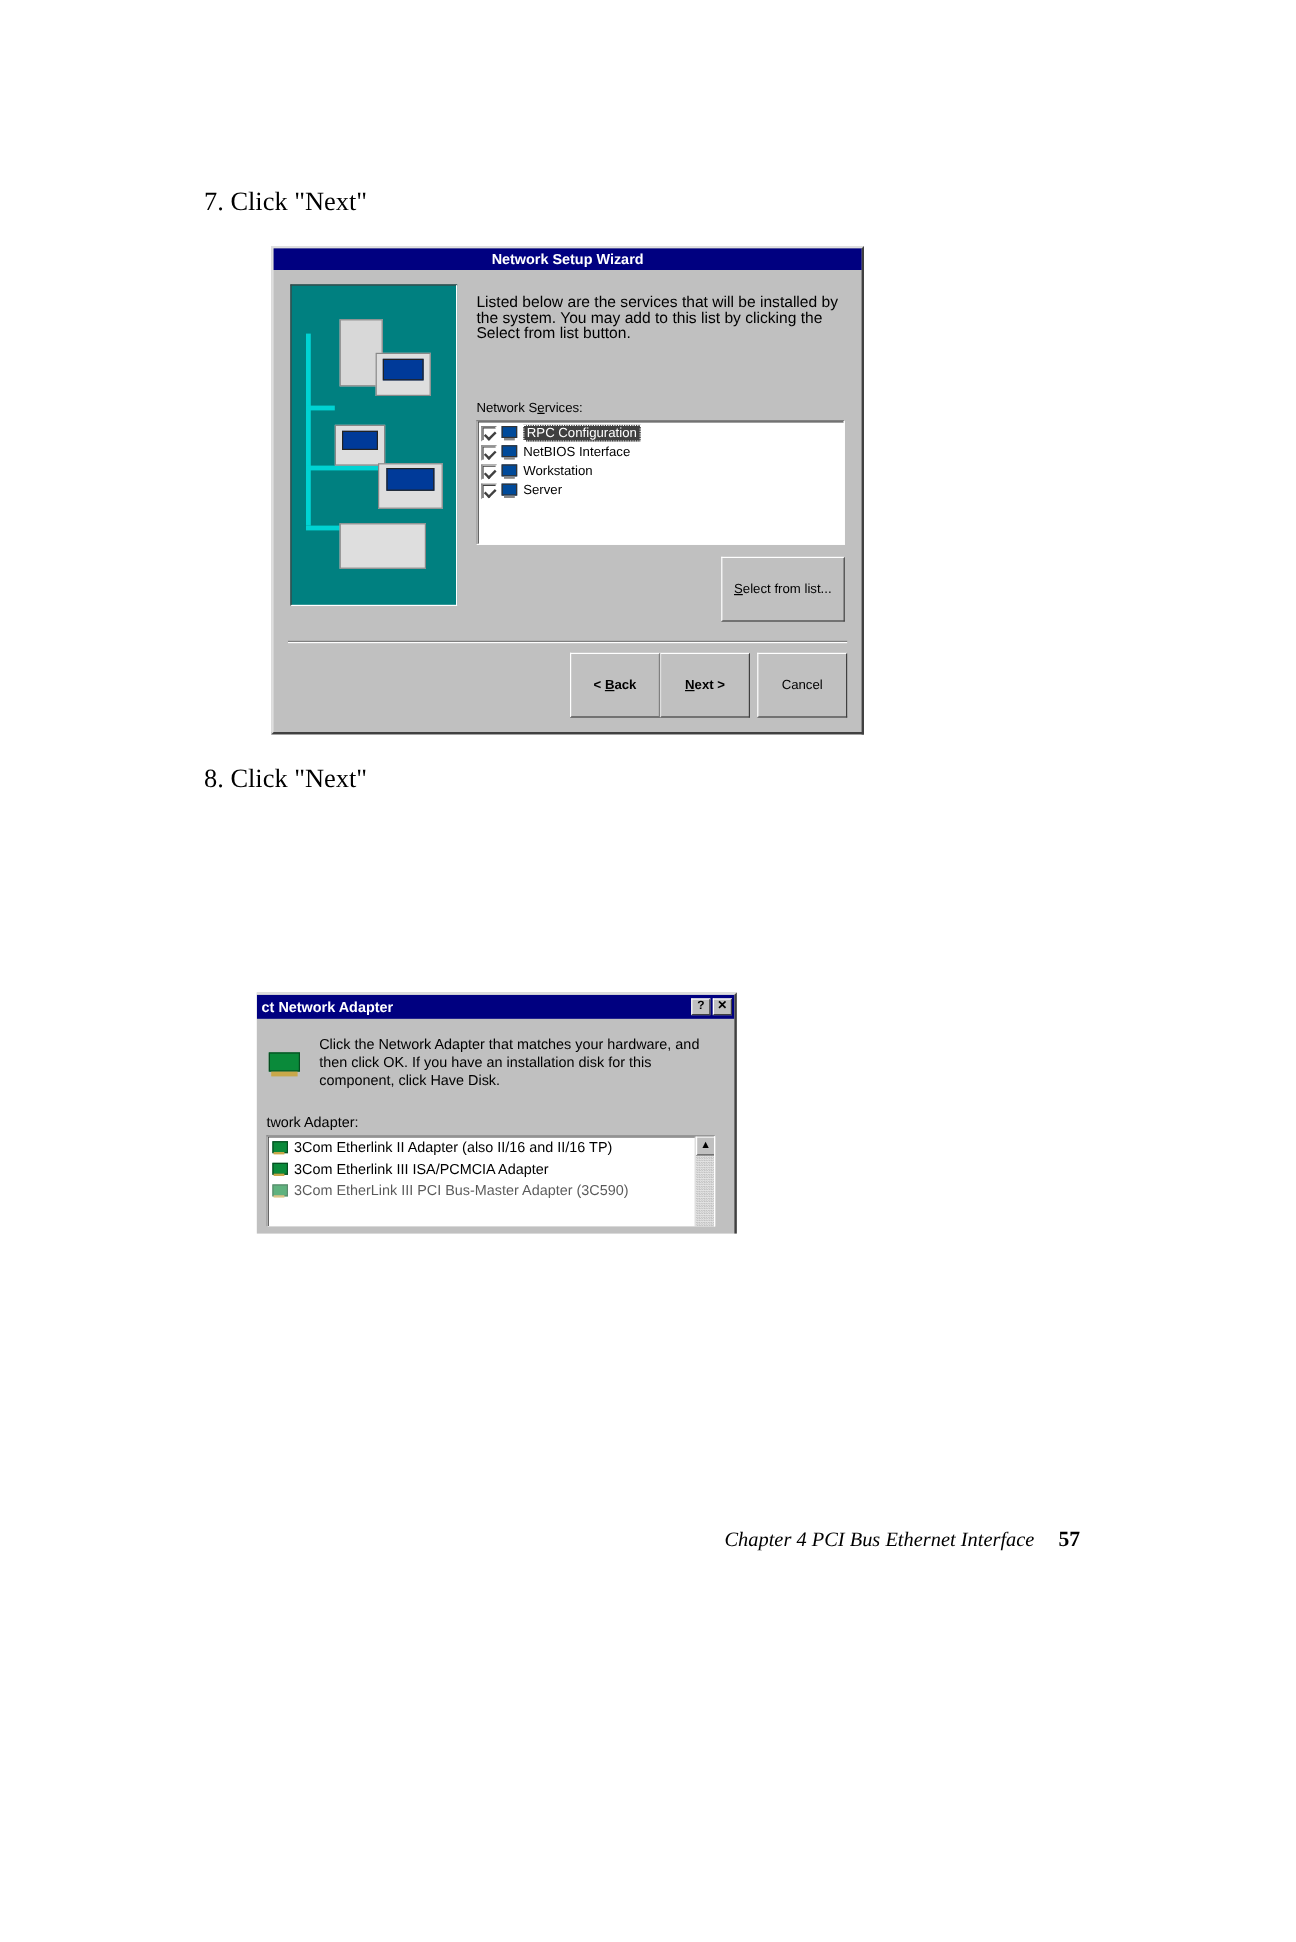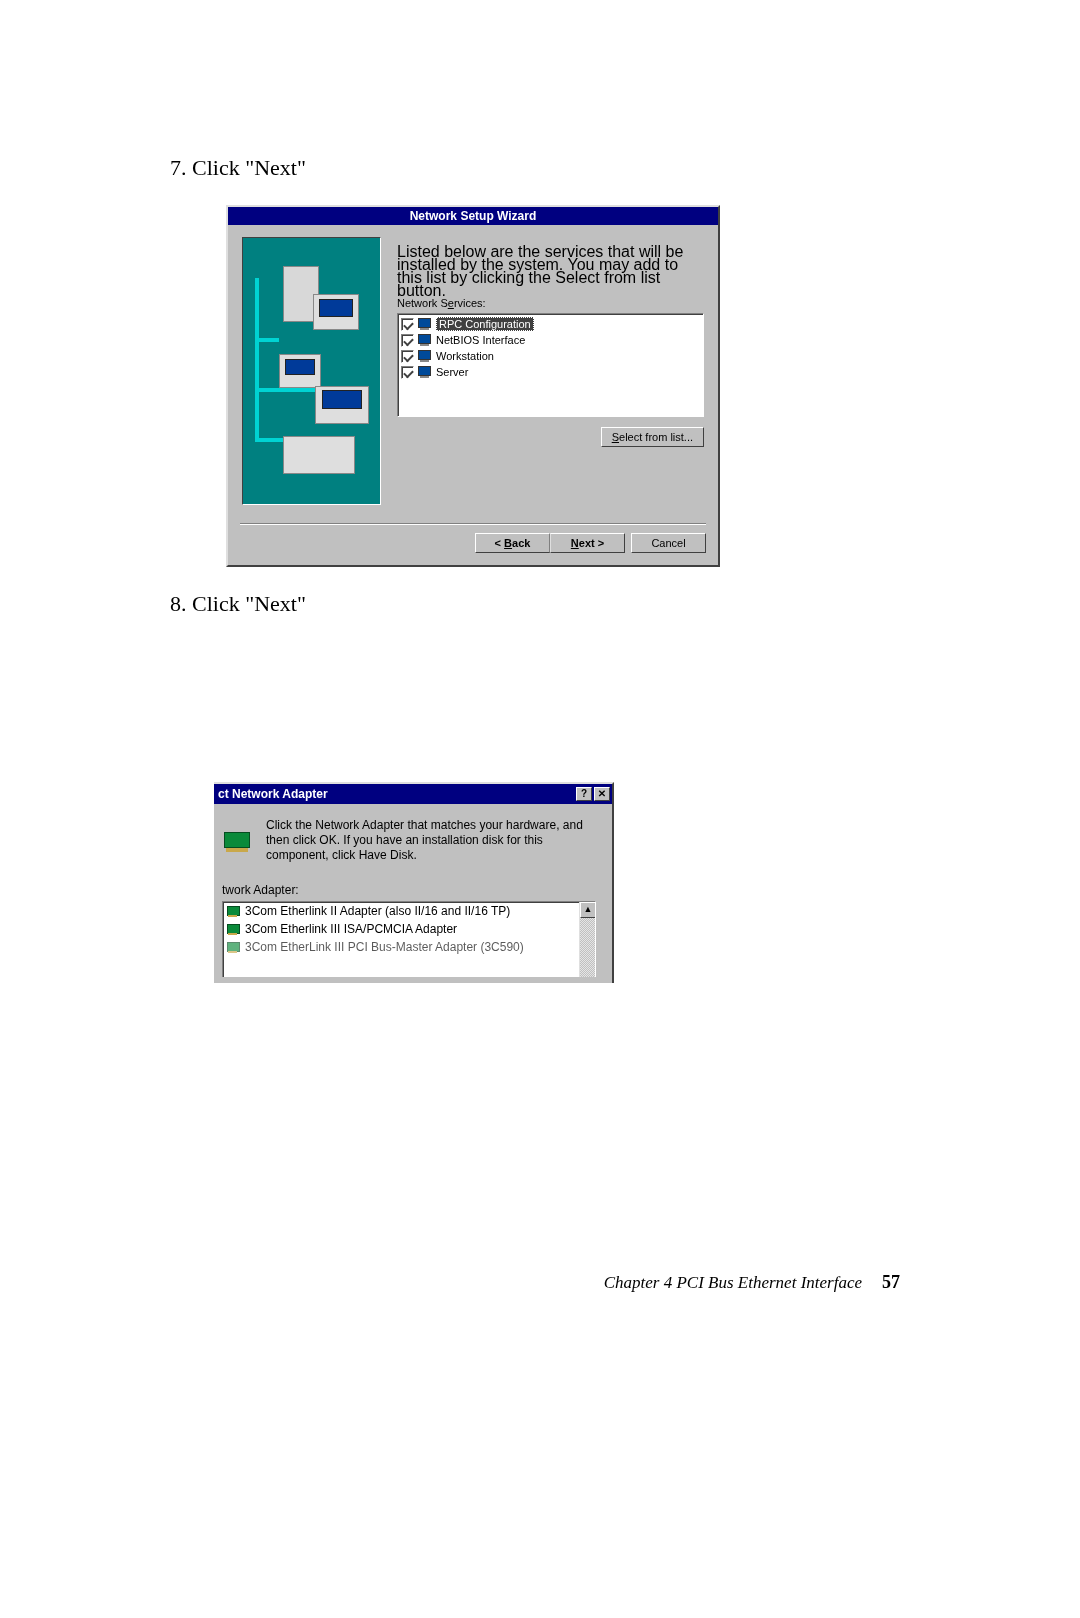--- a/index.html
+++ b/index.html
@@ -121,21 +121,22 @@
   .c3{left:12px; top:150px; width:60px; height:4px;}
   .c4{left:12px; top:200px; width:28px; height:4px;}
 
   .wizard-right {
     flex: 1;
     padding: 20px 14px 6px 6px;
     color: #000;
   }
   .intro-text {
     line-height: 13px;
-    font-size: 16px;
+    font-size: 13px;
+    margin-bottom: 50px;
   }
   .field-label {
     font-size: 11px;
     margin-bottom: 4px;
   }
   .listbox {
     background: #fff;
     border-top: 1px solid #808080;
     border-left: 1px solid #808080;
     border-right: 1px solid #fff;
@@ -175,21 +176,21 @@
   .row-text { font-size: 11px; }
   .row-sel {
     color:#fff; background:#404040; border:1px dotted #fff; padding:0 2px; height:14px; line-height:13px;
   }
   .btn {
     font-family: Tahoma, 'MS Sans Serif', sans-serif;
     font-size: 11px;
     background:#c0c0c0;
     border-top:1px solid #fff; border-left:1px solid #fff;
     border-right:1px solid #404040; border-bottom:1px solid #404040;
-    padding:3px 10px; min-width:75px; text-align:center;
+    padding:20px 10px; min-width:75px; text-align:center;
   }
   .select-row {
     display:flex; justify-content:flex-end; margin-top:10px;
   }
   .dlg-sep {
     height:2px; margin: 10px 12px 8px 12px;
     border-top:1px solid #808080; border-bottom:1px solid #fff;
   }
   .dlg-buttons {
     display:flex; justify-content:flex-end; gap:6px;

